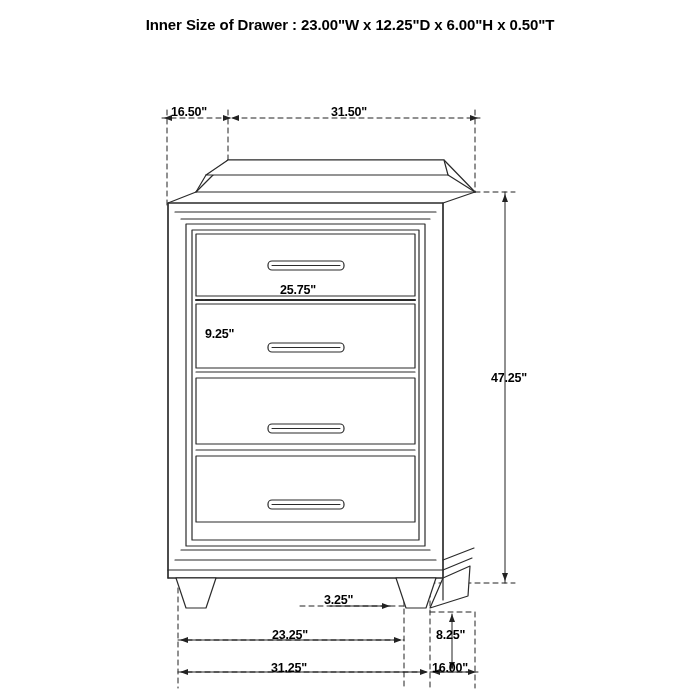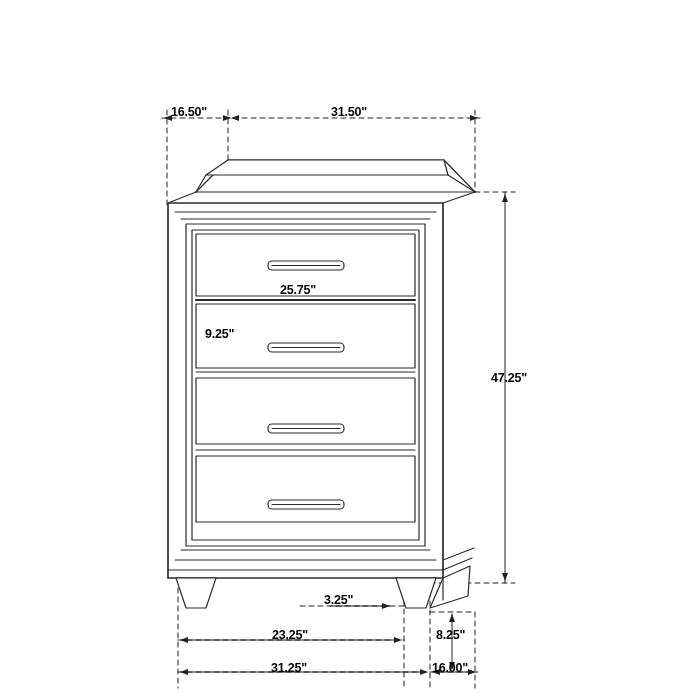--- a/index.html
+++ b/index.html
@@ -43,20 +43,21 @@
     font-weight: bold;
     white-space: nowrap;
     letter-spacing: -0.2px;
   }
 </style>
 </head>
 <body>
 
 <div id="stage">
 
+  <div id="title">Inner Size of Drawer : 23.00"W x 12.25"D x 6.00"H x 0.50"T</div>
 
   <svg class="drawing" viewBox="0 0 700 700">
     <g fill="none" stroke="#2b2b2b" stroke-width="1.2" stroke-linejoin="round" stroke-linecap="round">
 
       <g stroke="#222" stroke-width="1" stroke-dasharray="5,4">
 
         <line x1="167" y1="110" x2="167" y2="205"></line>
         <line x1="228" y1="110" x2="228" y2="160"></line>
         <line x1="475" y1="110" x2="475" y2="192"></line>
 

